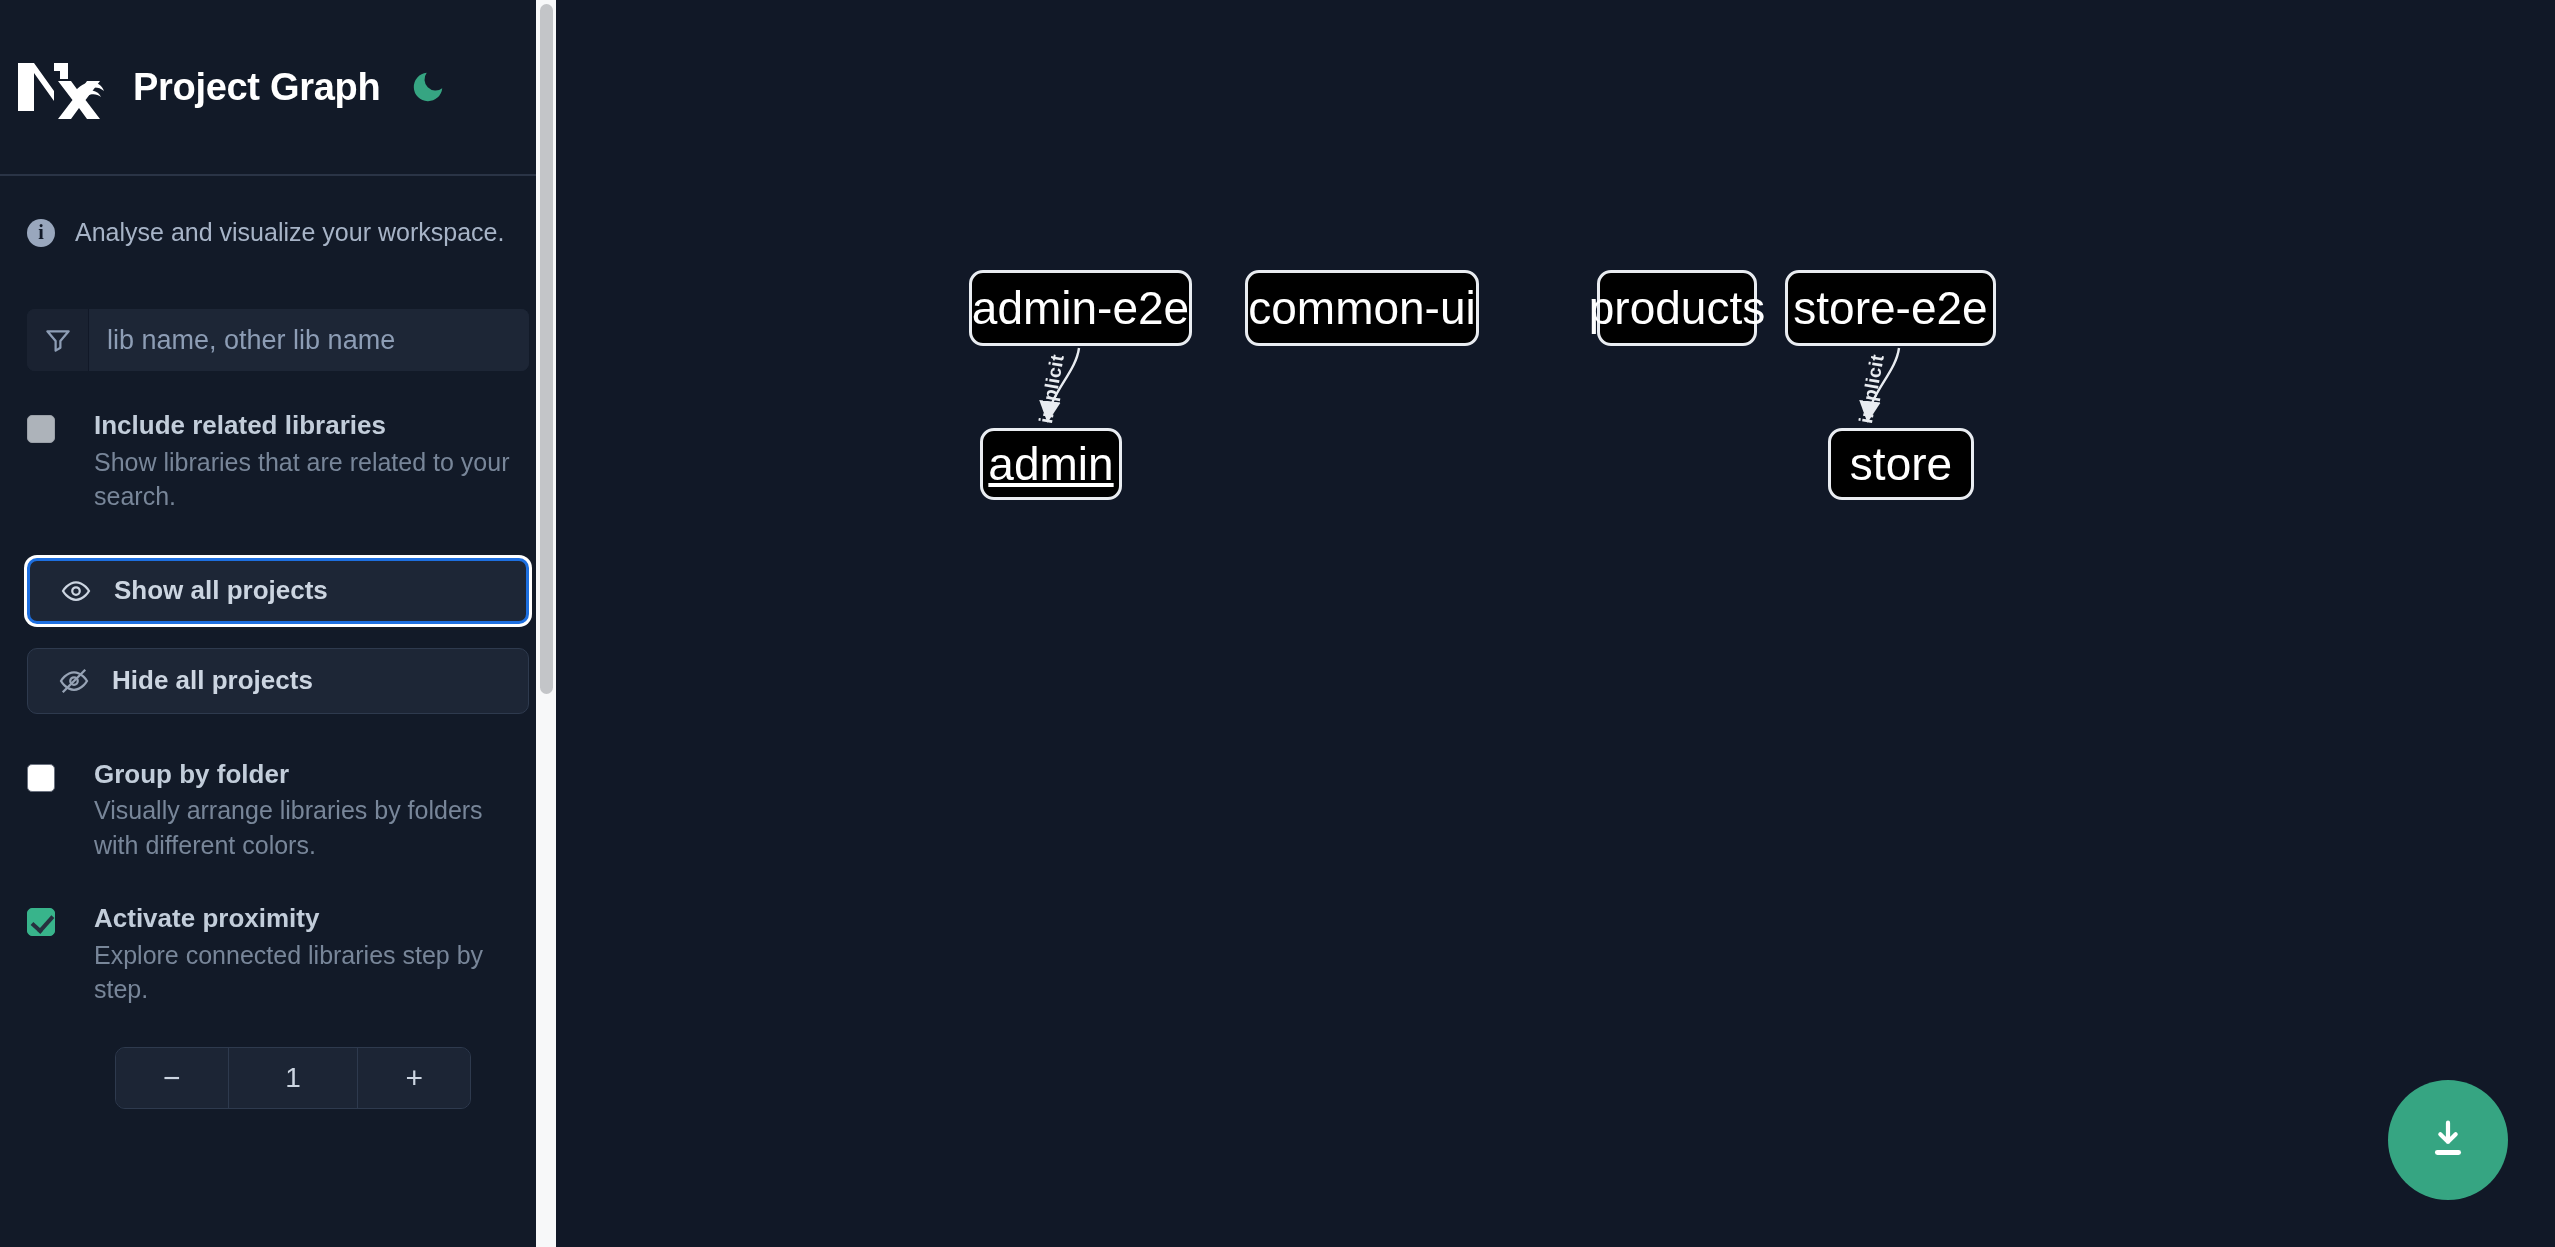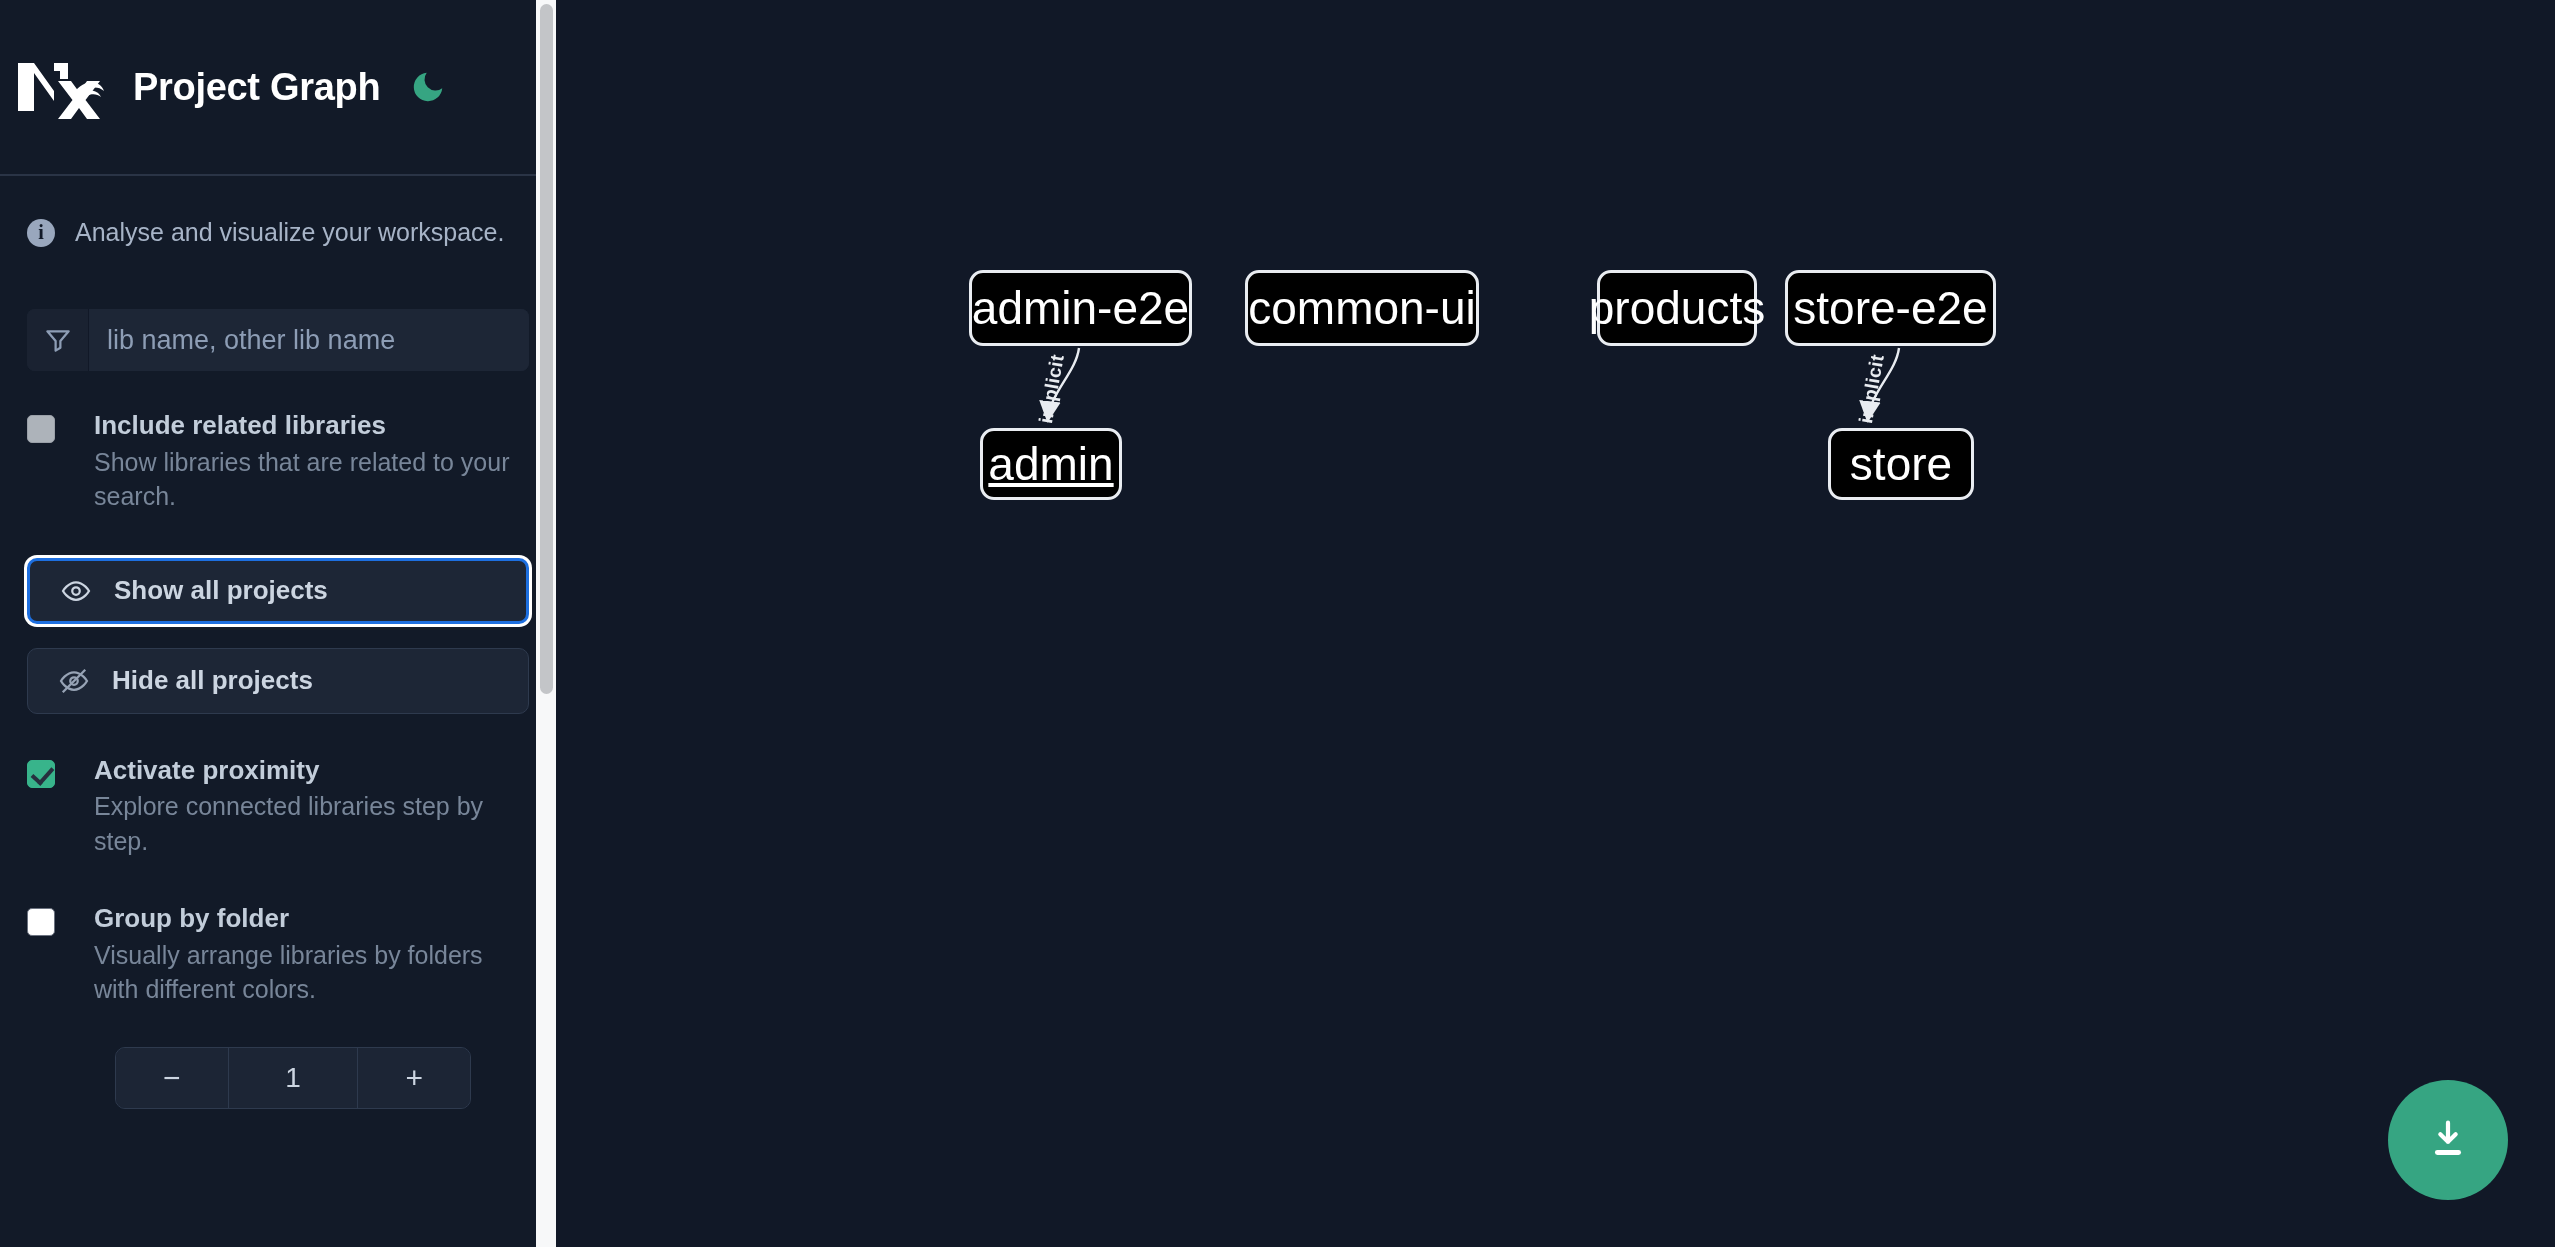--- a/index.html
+++ b/index.html
@@ -261,33 +261,33 @@
             <svg viewBox="0 0 24 24" width="30" height="30" aria-hidden="true">
               <path fill="none" stroke="#97a3b5" stroke-width="1.8" d="M1.6 12S5.6 5 12 5s10.4 7 10.4 7-4 7-10.4 7S1.6 12 1.6 12Z"></path>
               <circle cx="12" cy="12" r="3" fill="none" stroke="#97a3b5" stroke-width="1.8"></circle>
               <line x1="3" y1="21" x2="21" y2="3" stroke="#97a3b5" stroke-width="1.8"></line>
             </svg>
           </span>
           <span class="blabel">Hide all projects</span>
         </button>
       </div>
 
+      <div class="opt-row" style="margin-top:44px;">
+        <span class="cb unchecked"></span>
+        <span class="opt-text">
+          <span class="opt-title">Group by folder</span>
+          <span class="opt-desc" style="display:block;">Visually arrange libraries by folders with different colors.</span>
+        </span>
+      </div>
+
       <div class="opt-row" style="margin-top:40px;">
         <span class="cb checked"></span>
         <span class="opt-text">
           <span class="opt-title">Activate proximity</span>
           <span class="opt-desc" style="display:block;">Explore connected libraries step by step.</span>
-        </span>
-      </div>
-
-      <div class="opt-row" style="margin-top:44px;">
-        <span class="cb unchecked"></span>
-        <span class="opt-text">
-          <span class="opt-title">Group by folder</span>
-          <span class="opt-desc" style="display:block;">Visually arrange libraries by folders with different colors.</span>
         </span>
       </div>
 
       <div class="stepper">
         <button class="step-btn">−</button>
         <span class="step-val">1</span>
         <button class="step-btn">+</button>
       </div>
 
     </div>

